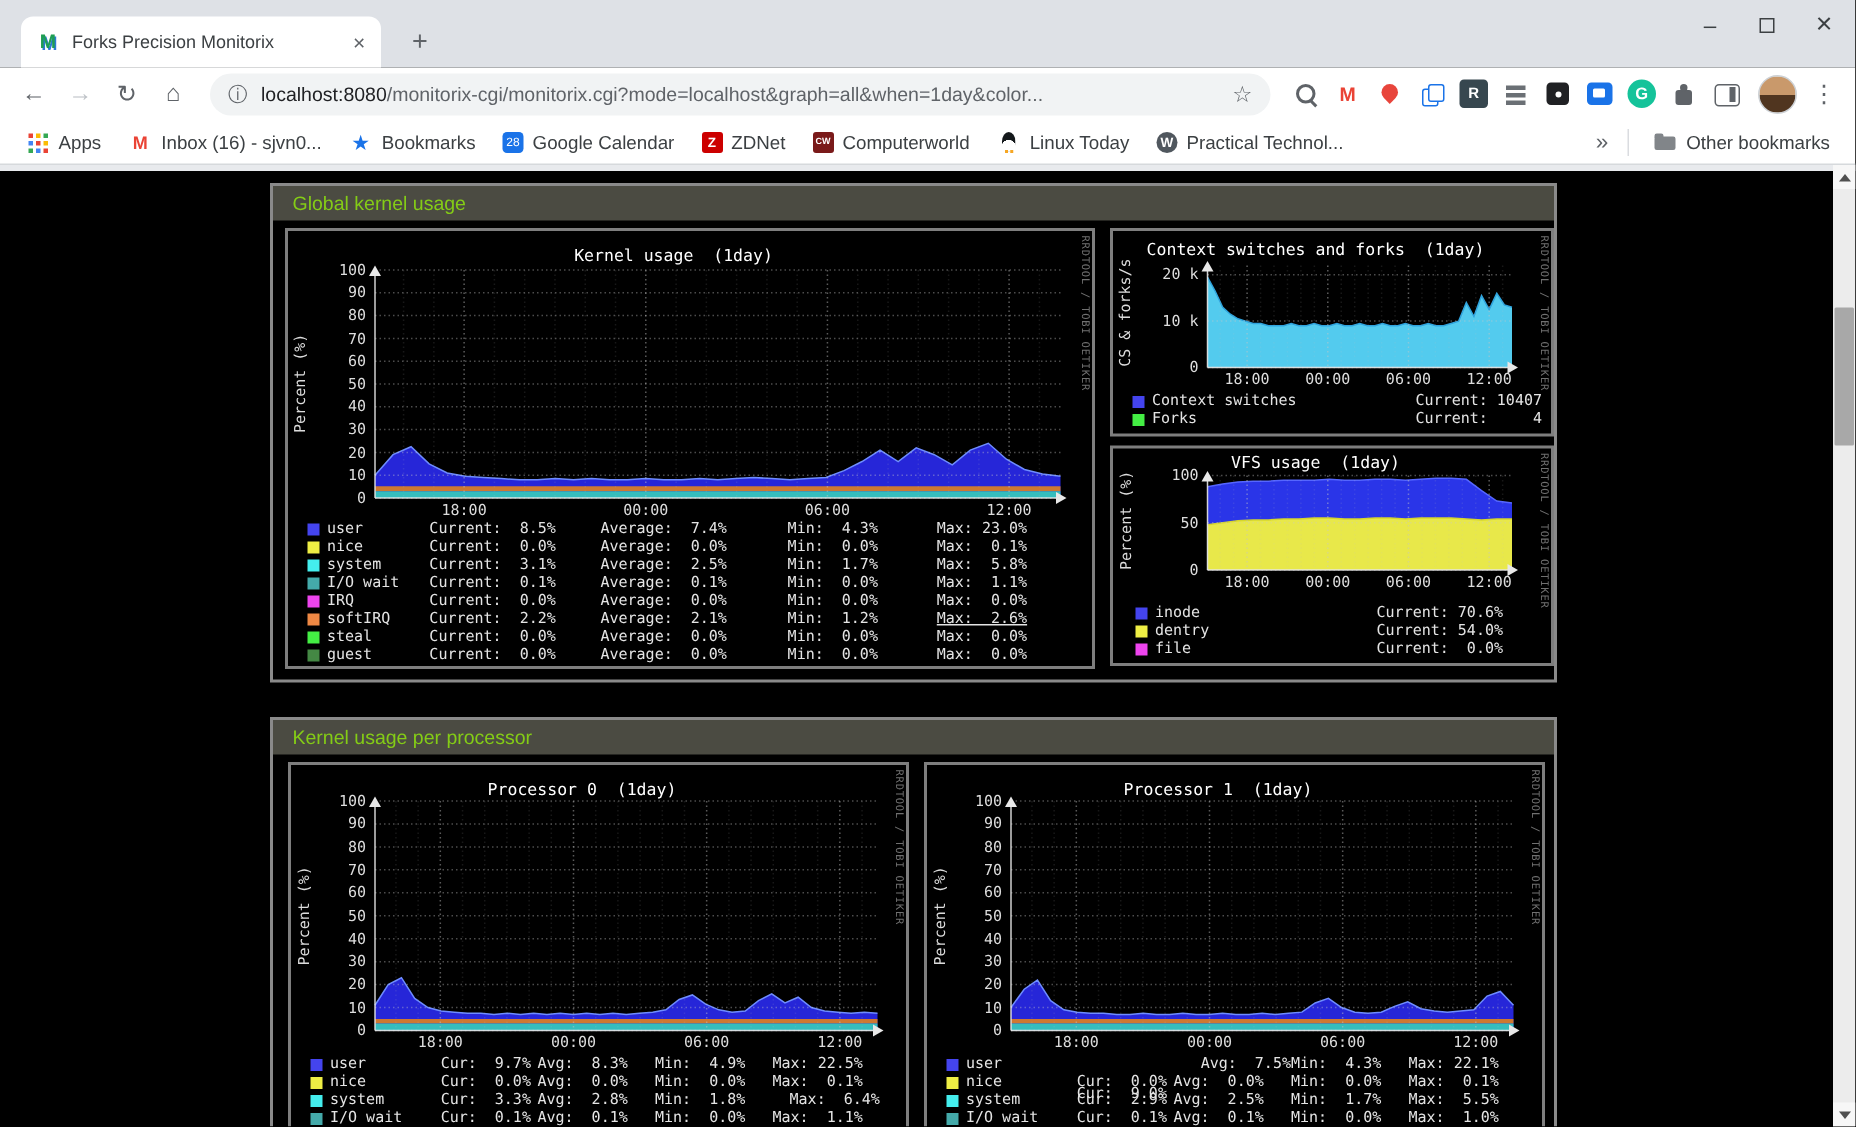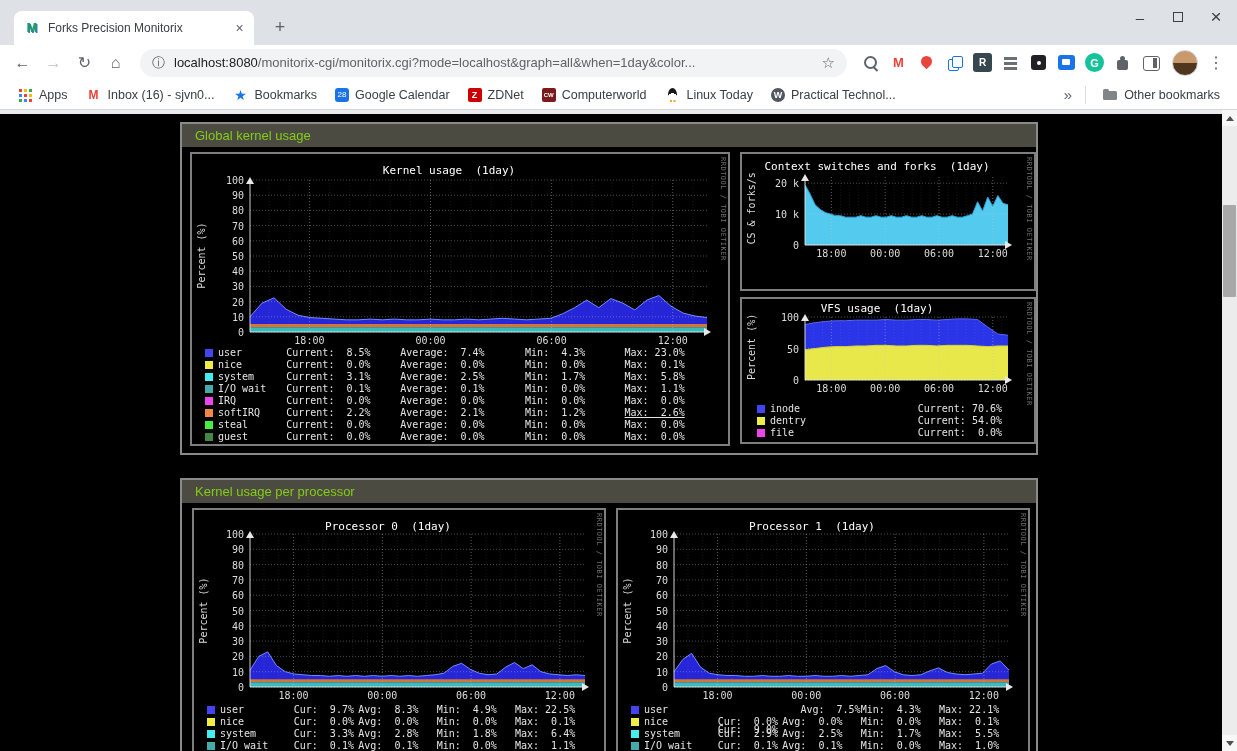--- a/index.html
+++ b/index.html
@@ -396,20 +396,32 @@
               <span class="g-ytick" style="top: 1.12px;">20 k</span>
               <span class="g-ytick" style="top: 32.06px;">10 k</span>
               <span class="g-ytick" style="top: 63px;">0</span>
             </div>
           <div class="g-xticks" style="left: 63px; top: 94px; width: 203px;">
               <span class="g-xtick" style="left: 4.39px;">18:00</span>
               <span class="g-xtick" style="left: 58.185px;">00:00</span>
               <span class="g-xtick" style="left: 111.98px;">06:00</span>
               <span class="g-xtick" style="left: 165.775px;">12:00</span>
             </div>
+          <div class="g-legend" style="top: 108px;">
+              <div class="lrow">
+                <span class="lsw" style="background: rgb(68, 68, 238);"></span>
+                <span class="lname">Context switches</span>
+                <span class="lval">Current: 10407</span>
+              </div>
+              <div class="lrow">
+                <span class="lsw" style="background: rgb(68, 238, 68);"></span>
+                <span class="lname">Forks</span>
+                <span class="lval">Current:     4</span>
+              </div>
+            </div>
           <div class="g-watermark">RRDTOOL / TOBI OETIKER</div>
         </div>
 
         <div class="graph gsm" style="left:558px;top:173px;width:296px;height:147px;">
           <div class="g-title" style="top:3px;">VFS usage  (1day)</div>
           <div class="g-ylabel" style="width: 63px; left: -22.5px; top: 43.5px;">Percent (%)</div>
           <div class="g-plot" style="left:63px;top:18px;width:203px;height:63px;">
             <svg class="g-areas" viewBox="0 0 100 100" preserveAspectRatio="none">
                 <polygon points="0.00,12.00 5.00,9.00 10.00,7.00 15.00,6.00 20.00,6.00 25.00,5.00 30.00,5.00 35.00,5.00 40.00,4.00 45.00,5.00 50.00,5.00 55.00,4.00 60.00,4.00 65.00,5.00 70.00,4.00 75.00,3.00 80.00,3.00 85.00,4.00 90.00,16.00 95.00,27.00 100.00,29.00 100,100 0,100" fill="#2A35E8"></polygon>
                 <polyline points="0.00,12.00 5.00,9.00 10.00,7.00 15.00,6.00 20.00,6.00 25.00,5.00 30.00,5.00 35.00,5.00 40.00,4.00 45.00,5.00 50.00,5.00 55.00,4.00 60.00,4.00 65.00,5.00 70.00,4.00 75.00,3.00 80.00,3.00 85.00,4.00 90.00,16.00 95.00,27.00 100.00,29.00" fill="none" stroke="#5566FF" stroke-width="1" vector-effect="non-scaling-stroke"></polyline>
@@ -578,21 +590,21 @@
                 <span class="lcol" style="width: 85px;">Avg:  0.0%</span>
                 <span class="lcol" style="width: 85px;">Min:  0.0%</span>
                 <span class="lcol" style="width: 90px;">Max:  0.1%</span>
               </div>
               <div class="lrow">
                 <span class="lsw" style="background: rgb(68, 238, 238);"></span>
                 <span class="lname" style="width: 80px;">system</span>
                 <span class="lcol" style="width: 70px;">Cur:  3.3%</span>
                 <span class="lcol" style="width: 85px;">Avg:  2.8%</span>
                 <span class="lcol" style="width: 85px;">Min:  1.8%</span>
-                <span class="lcol" style="width: 90px;">Max:  6.4%</span>
+                <span class="lcol" style="width: 90px; text-align: center;">Max:  6.4%</span>
               </div>
               <div class="lrow">
                 <span class="lsw" style="background: rgb(68, 170, 170);"></span>
                 <span class="lname" style="width: 80px;">I/O wait</span>
                 <span class="lcol" style="width: 70px;">Cur:  0.1%</span>
                 <span class="lcol" style="width: 85px;">Avg:  0.1%</span>
                 <span class="lcol" style="width: 85px;">Min:  0.0%</span>
                 <span class="lcol" style="width: 90px;">Max:  1.1%</span>
               </div>
             </div>

